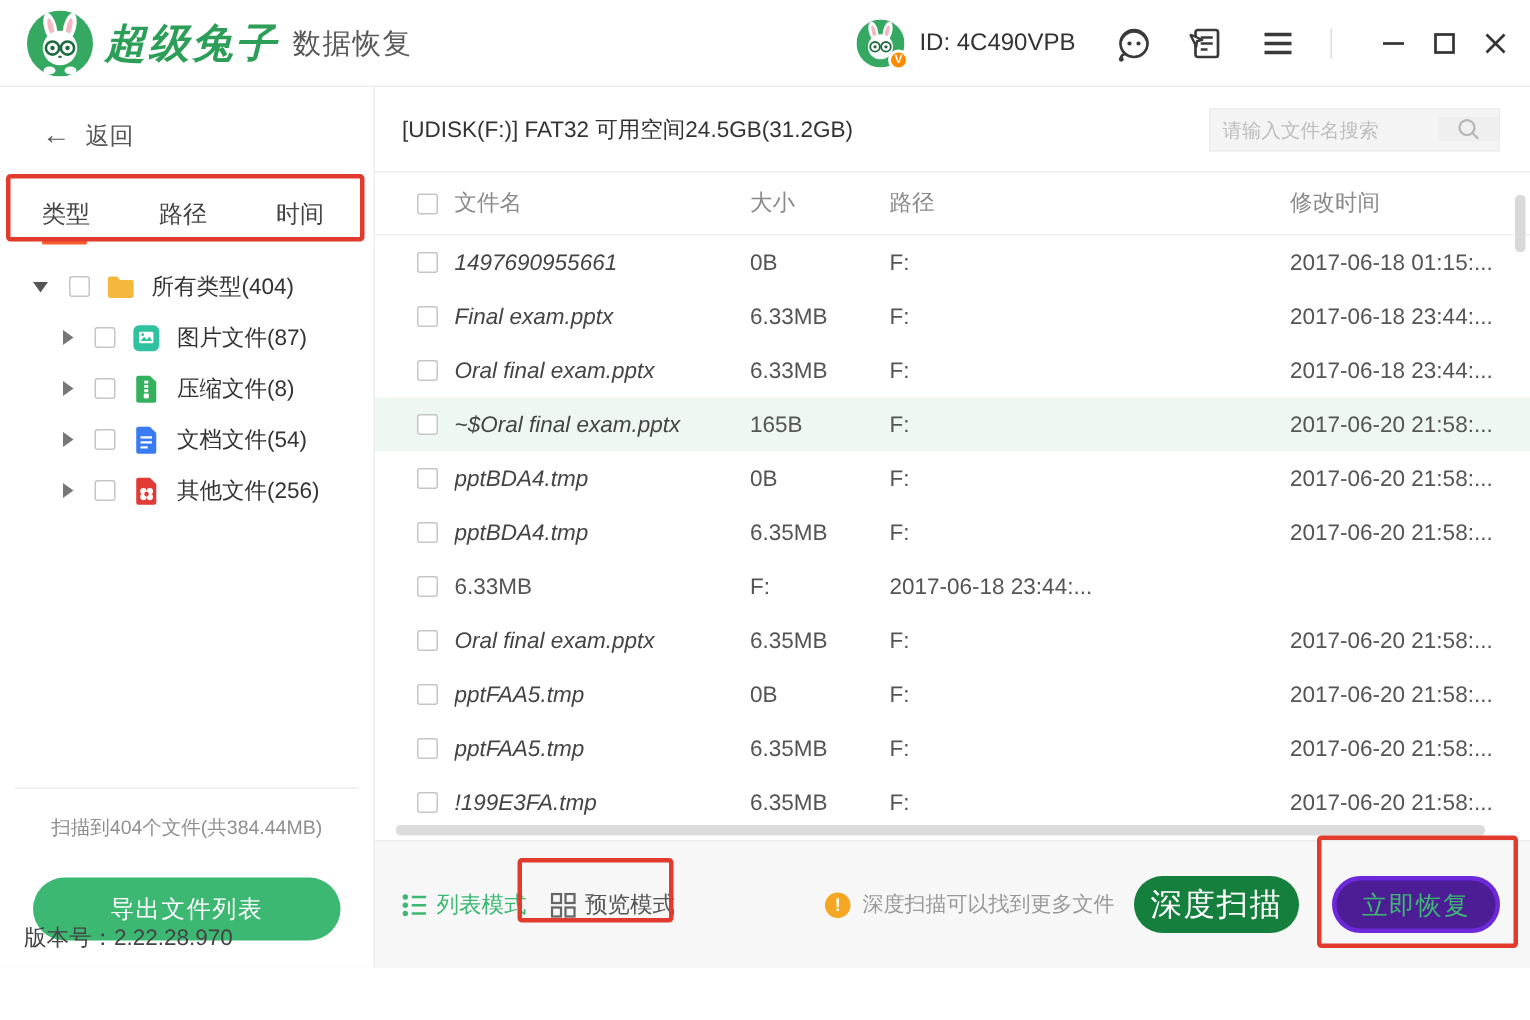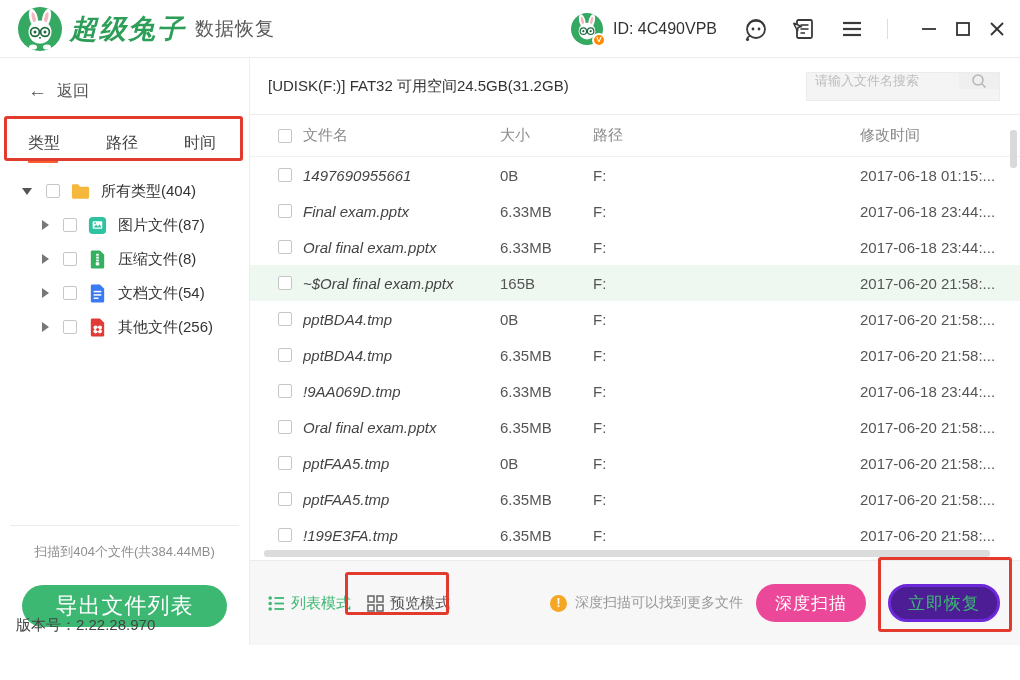--- a/index.html
+++ b/index.html
@@ -35,27 +35,27 @@
   .tree-item.child { padding-left:42px; }
   .tri { width:0; height:0; flex:0 0 auto; }
   .tri-down { border-left:5px solid transparent; border-right:5px solid transparent; border-top:7px solid #555; }
   .tri-right { border-top:5px solid transparent; border-bottom:5px solid transparent; border-left:7px solid #777; }
   .cbx { width:14px; height:14px; border:1px solid #c6c6c6; border-radius:2px; background:#fff; flex:0 0 auto; }
   .tree-item .cbx { margin:0 10px 0 14px; }
   .tree-icon { width:21px; height:21px; flex:0 0 auto; margin-right:10px; }
   .tree-label { font-size:15px; color:#333; white-space:nowrap; }
   .sb-divider { position:absolute; left:10px; right:10px; top:467px; height:1px; background:#ededed; }
   .scan-summary { position:absolute; top:485px; left:0; width:100%; text-align:center; font-size:13px; color:#8f8f8f; }
-  .export-btn { position:absolute; top:527px; left:22px; right:22px; height:42px; border-radius:21px; background:#3cb873; color:#fff; font-size:22px; border:none; display:flex; align-items:center; justify-content:center; cursor:pointer; letter-spacing:1px; }
+  .export-btn { position:absolute; top:527px; left:22px; right:22px; height:42px; border-radius:21px; background:#3cb873; color:#fff; font-size:16px; border:none; display:flex; align-items:center; justify-content:center; cursor:pointer; letter-spacing:1px; }
 
   
   .main { position:absolute; left:250px; top:58px; width:770px; height:587px; background:#fff; }
   .main-header { height:57px; border-bottom:1px solid #ededed; display:flex; align-items:center; padding:0 20px 0 18px; }
   .disk-title { font-size:15px; color:#333; }
-  .search-box { margin-left:auto; width:194px; height:29px; background:#f4f4f4; border:1px solid #ececec; display:flex; align-items:flex-start; }
+  .search-box { margin-left:auto; width:194px; height:29px; background:#f4f4f4; border:1px solid #ececec; display:flex; align-items:center; }
   .search-input { flex:1; border:none; outline:none; background:transparent; padding:0 8px; font-size:13px; color:#555; min-width:0; }
   .search-input::placeholder { color:#bdbdbd; }
   .search-btn { width:40px; background:#efefef; border:none; display:flex; align-items:center; justify-content:center; cursor:pointer; }
 
   .table-head { display:grid; grid-template-columns:25px 197px 93px 267px 1fr; align-items:center; height:42px; padding-left:28px; border-bottom:1px solid #f0f0f0; color:#8a8a8a; font-size:15px; }
   .rows { }
   .row { display:grid; grid-template-columns:25px 197px 93px 267px 1fr; align-items:center; height:36px; padding-left:28px; font-size:15px; color:#555; cursor:default; }
   .row.hl { background:#eef8f1; }
   .cell-name { color:#444; white-space:nowrap; overflow:hidden;font-style:italic; }
   .vscroll { position:absolute; right:3px; top:72px; width:7px; height:38px; border-radius:3px; background:#d9d9d9; cursor:pointer; }
@@ -64,21 +64,21 @@
   
   .bottombar { position:absolute; left:0; right:0; bottom:0; height:85px; background:#f7f7f7; border-top:1px solid #ececec; display:flex; align-items:center; padding:0 20px 0 18px; }
   .mode { display:flex; align-items:center; cursor:pointer; }
   .mode-icon { width:17px; height:17px; margin-right:6px; }
   .mode-label-active { font-size:15px; color:#3cb873; }
   .mode-label { font-size:15px; color:#555; }
   .mode.preview { margin-left:16px; }
   .hint-group { margin-left:auto; display:flex; align-items:center; }
   .warn-dot { width:17px; height:17px; border-radius:50%; background:#f5a623; color:#fff; font-size:12px; font-weight:bold; display:flex; align-items:center; justify-content:center; }
   .hint-text { font-size:14px; color:#999; margin-left:8px; }
-  .deep-btn { margin-left:13px; width:110px; height:38px; border-radius:19px; background:#ec4899; border:none; color:#fff; font-size:17px; cursor:pointer; letter-spacing:1px; }
+  .deep-btn { margin-left:13px; width:110px; height:38px; border-radius:19px; background:#15803d; border:none; color:#fff; font-size:21px; cursor:pointer; letter-spacing:1px; }
   .recover-btn { margin-left:22px; width:112px; height:38px; border-radius:19px; background:#4c1d95; border:3px solid #6d28d9; color:#3cb873; font-size:17px; cursor:pointer; letter-spacing:1px; }
 
   .version { position:absolute; left:16px; top:616px; font-size:15px; color:#444; }
 
   
   .anno { position:absolute; border:3px solid #e23b2e; border-radius:3px; z-index:99; pointer-events:none; }
   .anno-tabs { left:4px; top:116px; width:239px; height:45px; }
   .anno-preview { left:345px; top:572px; width:104px; height:43px; }
   .anno-recover { left:878px; top:557px; width:134px; height:75px; }
 </style>
@@ -310,21 +310,20 @@
   <div class="row">
     <span class="cbx"></span>
     <span class="cell-name">pptBDA4.tmp</span>
     <span>6.35MB</span>
     <span>F:</span>
     <span>2017-06-20 21:58:...</span>
   </div>
 
   <div class="row">
     <span class="cbx"></span>
-    <span class="cell-name">!9AA069D.tmp</span>
     <span>6.33MB</span>
     <span>F:</span>
     <span>2017-06-18 23:44:...</span>
   </div>
 
   <div class="row">
     <span class="cbx"></span>
     <span class="cell-name">Oral final exam.pptx</span>
     <span>6.35MB</span>
     <span>F:</span>

